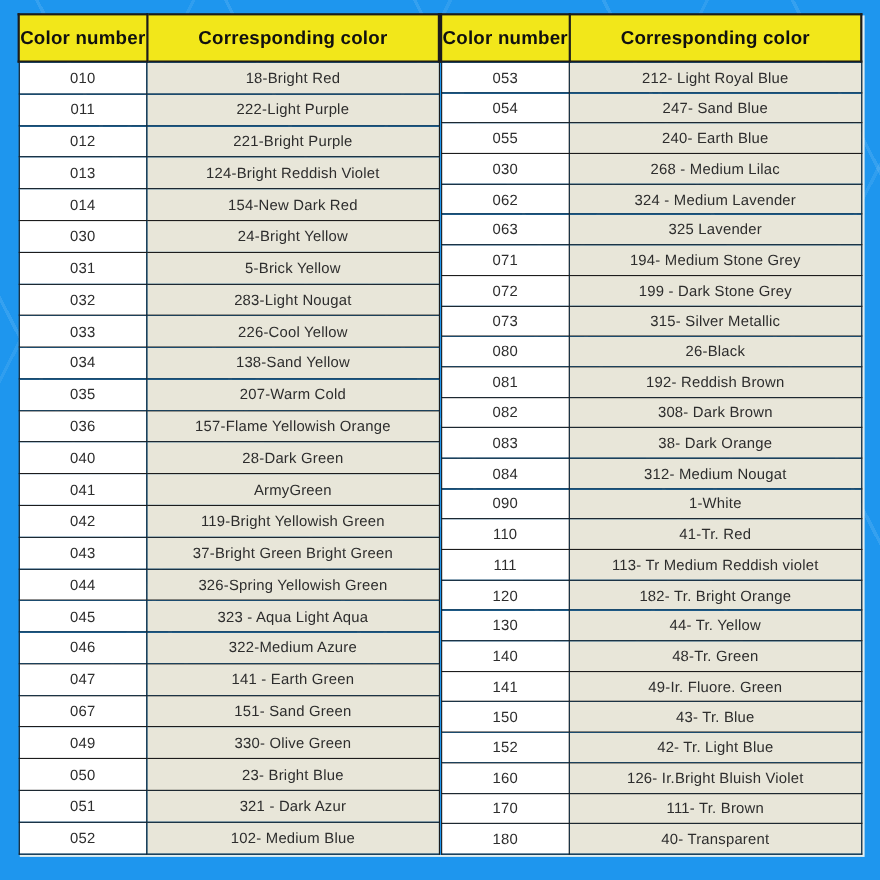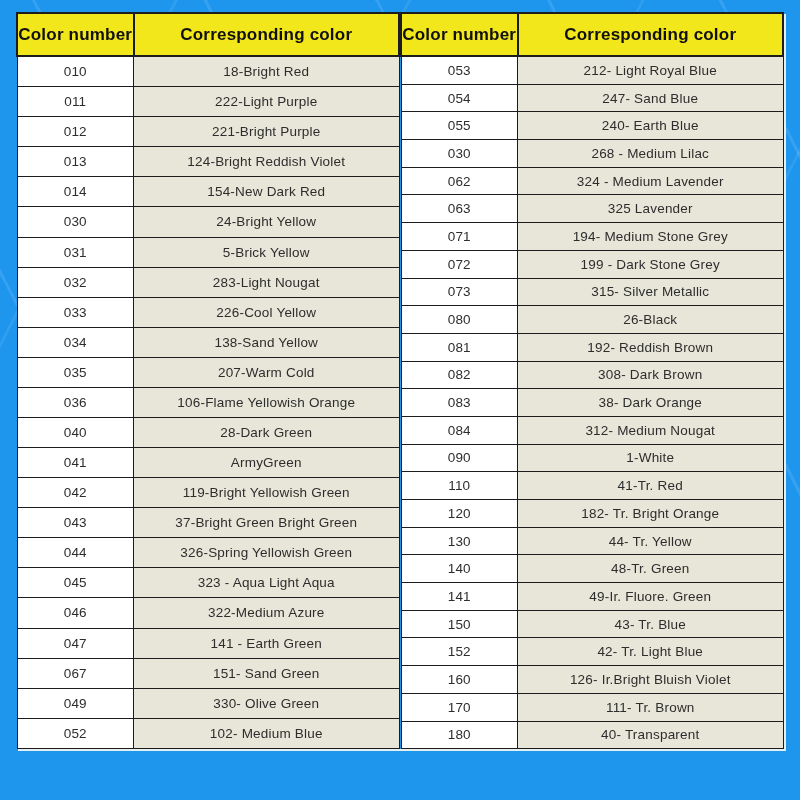--- a/index.html
+++ b/index.html
@@ -108,21 +108,21 @@
           <tr>
             <td class="num">034</td>
             <td class="name">138-Sand Yellow</td>
           </tr>
           <tr>
             <td class="num">035</td>
             <td class="name">207-Warm Cold</td>
           </tr>
           <tr>
             <td class="num">036</td>
-            <td class="name">106-Flame Yellowish Orange</td>
+            <td class="name">157-Flame Yellowish Orange</td>
           </tr>
           <tr>
             <td class="num">040</td>
             <td class="name">28-Dark Green</td>
           </tr>
           <tr>
             <td class="num">041</td>
             <td class="name">ArmyGreen</td>
           </tr>
           <tr>
@@ -149,20 +149,28 @@
             <td class="num">047</td>
             <td class="name">141 - Earth Green</td>
           </tr>
           <tr>
             <td class="num">067</td>
             <td class="name">151- Sand Green</td>
           </tr>
           <tr>
             <td class="num">049</td>
             <td class="name">330- Olive Green</td>
+          </tr>
+          <tr>
+            <td class="num">050</td>
+            <td class="name">23- Bright Blue</td>
+          </tr>
+          <tr>
+            <td class="num">051</td>
+            <td class="name">321 - Dark Azur</td>
           </tr>
           <tr>
             <td class="num">052</td>
             <td class="name">102- Medium Blue</td>
           </tr>
         </tbody>
     </table>
 
     <table>
       <colgroup>
@@ -234,20 +242,24 @@
           </tr>
           <tr>
             <td class="num">090</td>
             <td class="name">1-White</td>
           </tr>
           <tr>
             <td class="num">110</td>
             <td class="name">41-Tr. Red</td>
           </tr>
           <tr>
+            <td class="num">111</td>
+            <td class="name">113- Tr Medium Reddish violet</td>
+          </tr>
+          <tr>
             <td class="num">120</td>
             <td class="name">182- Tr. Bright Orange</td>
           </tr>
           <tr>
             <td class="num">130</td>
             <td class="name">44- Tr. Yellow</td>
           </tr>
           <tr>
             <td class="num">140</td>
             <td class="name">48-Tr. Green</td>

